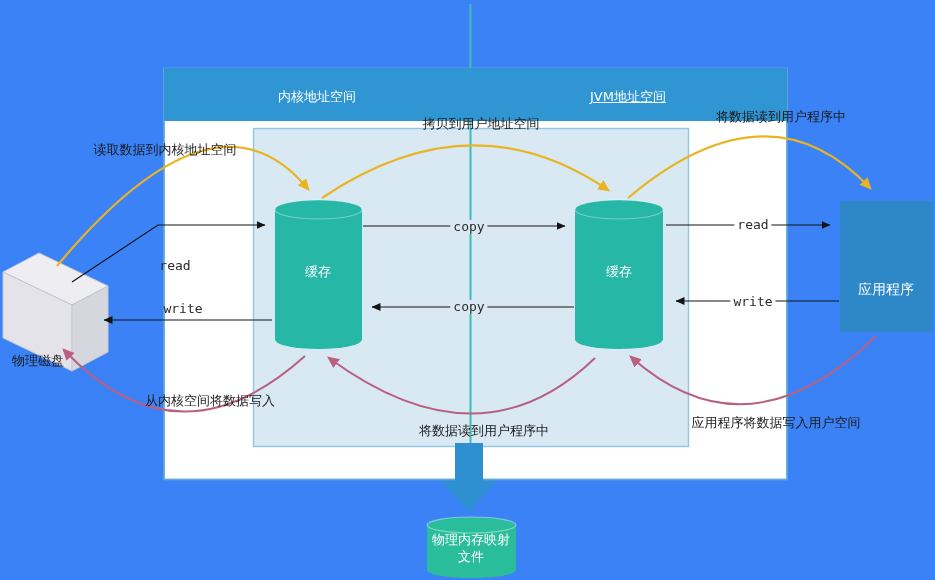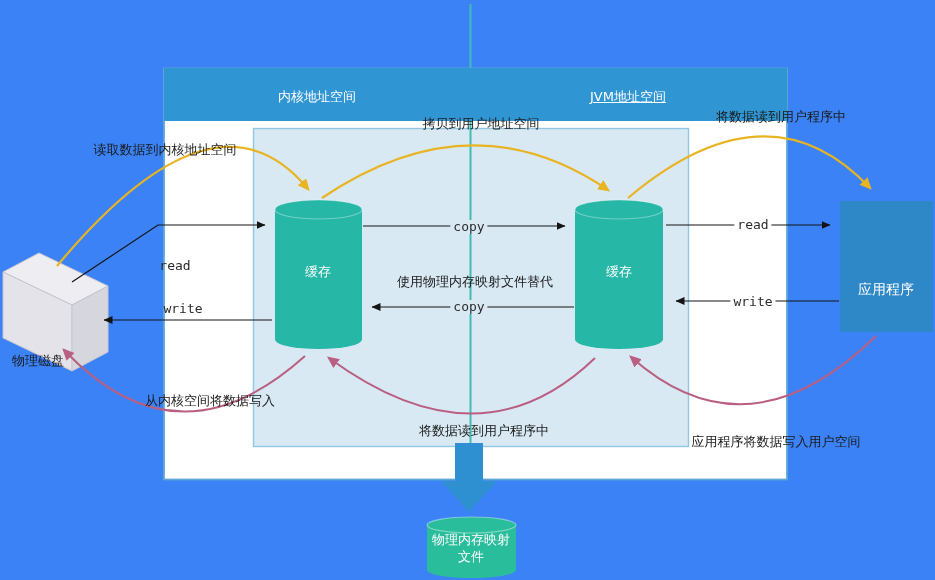--- a/index.html
+++ b/index.html
@@ -82,24 +82,23 @@
       <ellipse cx="471.5" cy="525" rx="44.5" ry="8" fill="none" stroke="rgba(255,255,255,0.4)" stroke-width="1.2"></ellipse>
     </g>
   </svg>
 
   <div class="lbl white" style="left:317px;top:89px;">内核地址空间</div>
   <div class="lbl white" style="left:628px;top:89px;text-decoration:underline;">JVM地址空间</div>
 
   <div class="lbl" style="left:165px;top:142px;text-align:center;">读取数据到内核地址空间</div>
   <div class="lbl" style="left:481px;top:116px;">拷贝到用户地址空间</div>
   <div class="lbl" style="left:781px;top:109px;">将数据读到用户程序中</div>
-  <div class="lbl" style="left:475px;top:274px;">使用物理内存映射文件替代</div>
   <div class="lbl" style="left:210px;top:393px;">从内核空间将数据写入</div>
   <div class="lbl" style="left:484px;top:423px;">将数据读到用户程序中</div>
-  <div class="lbl" style="left:776px;top:415px;margin-top:19px;">应用程序将数据写入用户空间</div>
+  <div class="lbl" style="left:776px;top:415px;">应用程序将数据写入用户空间</div>
 
   <div class="lbl" style="left:38px;top:353px;">物理磁盘</div>
   <div class="lbl white" style="left:318px;top:264px;">缓存</div>
   <div class="lbl white" style="left:619px;top:264px;">缓存</div>
   <div class="lbl white big" style="left:886px;top:259px;">应用程序</div>
   <div class="lbl white center-text" style="left:471px;top:532px;">物理内存映射</div>
   <div class="lbl white center-text" style="left:471px;top:549px;">文件</div>
 
   <div class="lbl mono" style="left:175px;top:259px;">read</div>
   <div class="lbl mono" style="left:183px;top:302px;">write</div>

